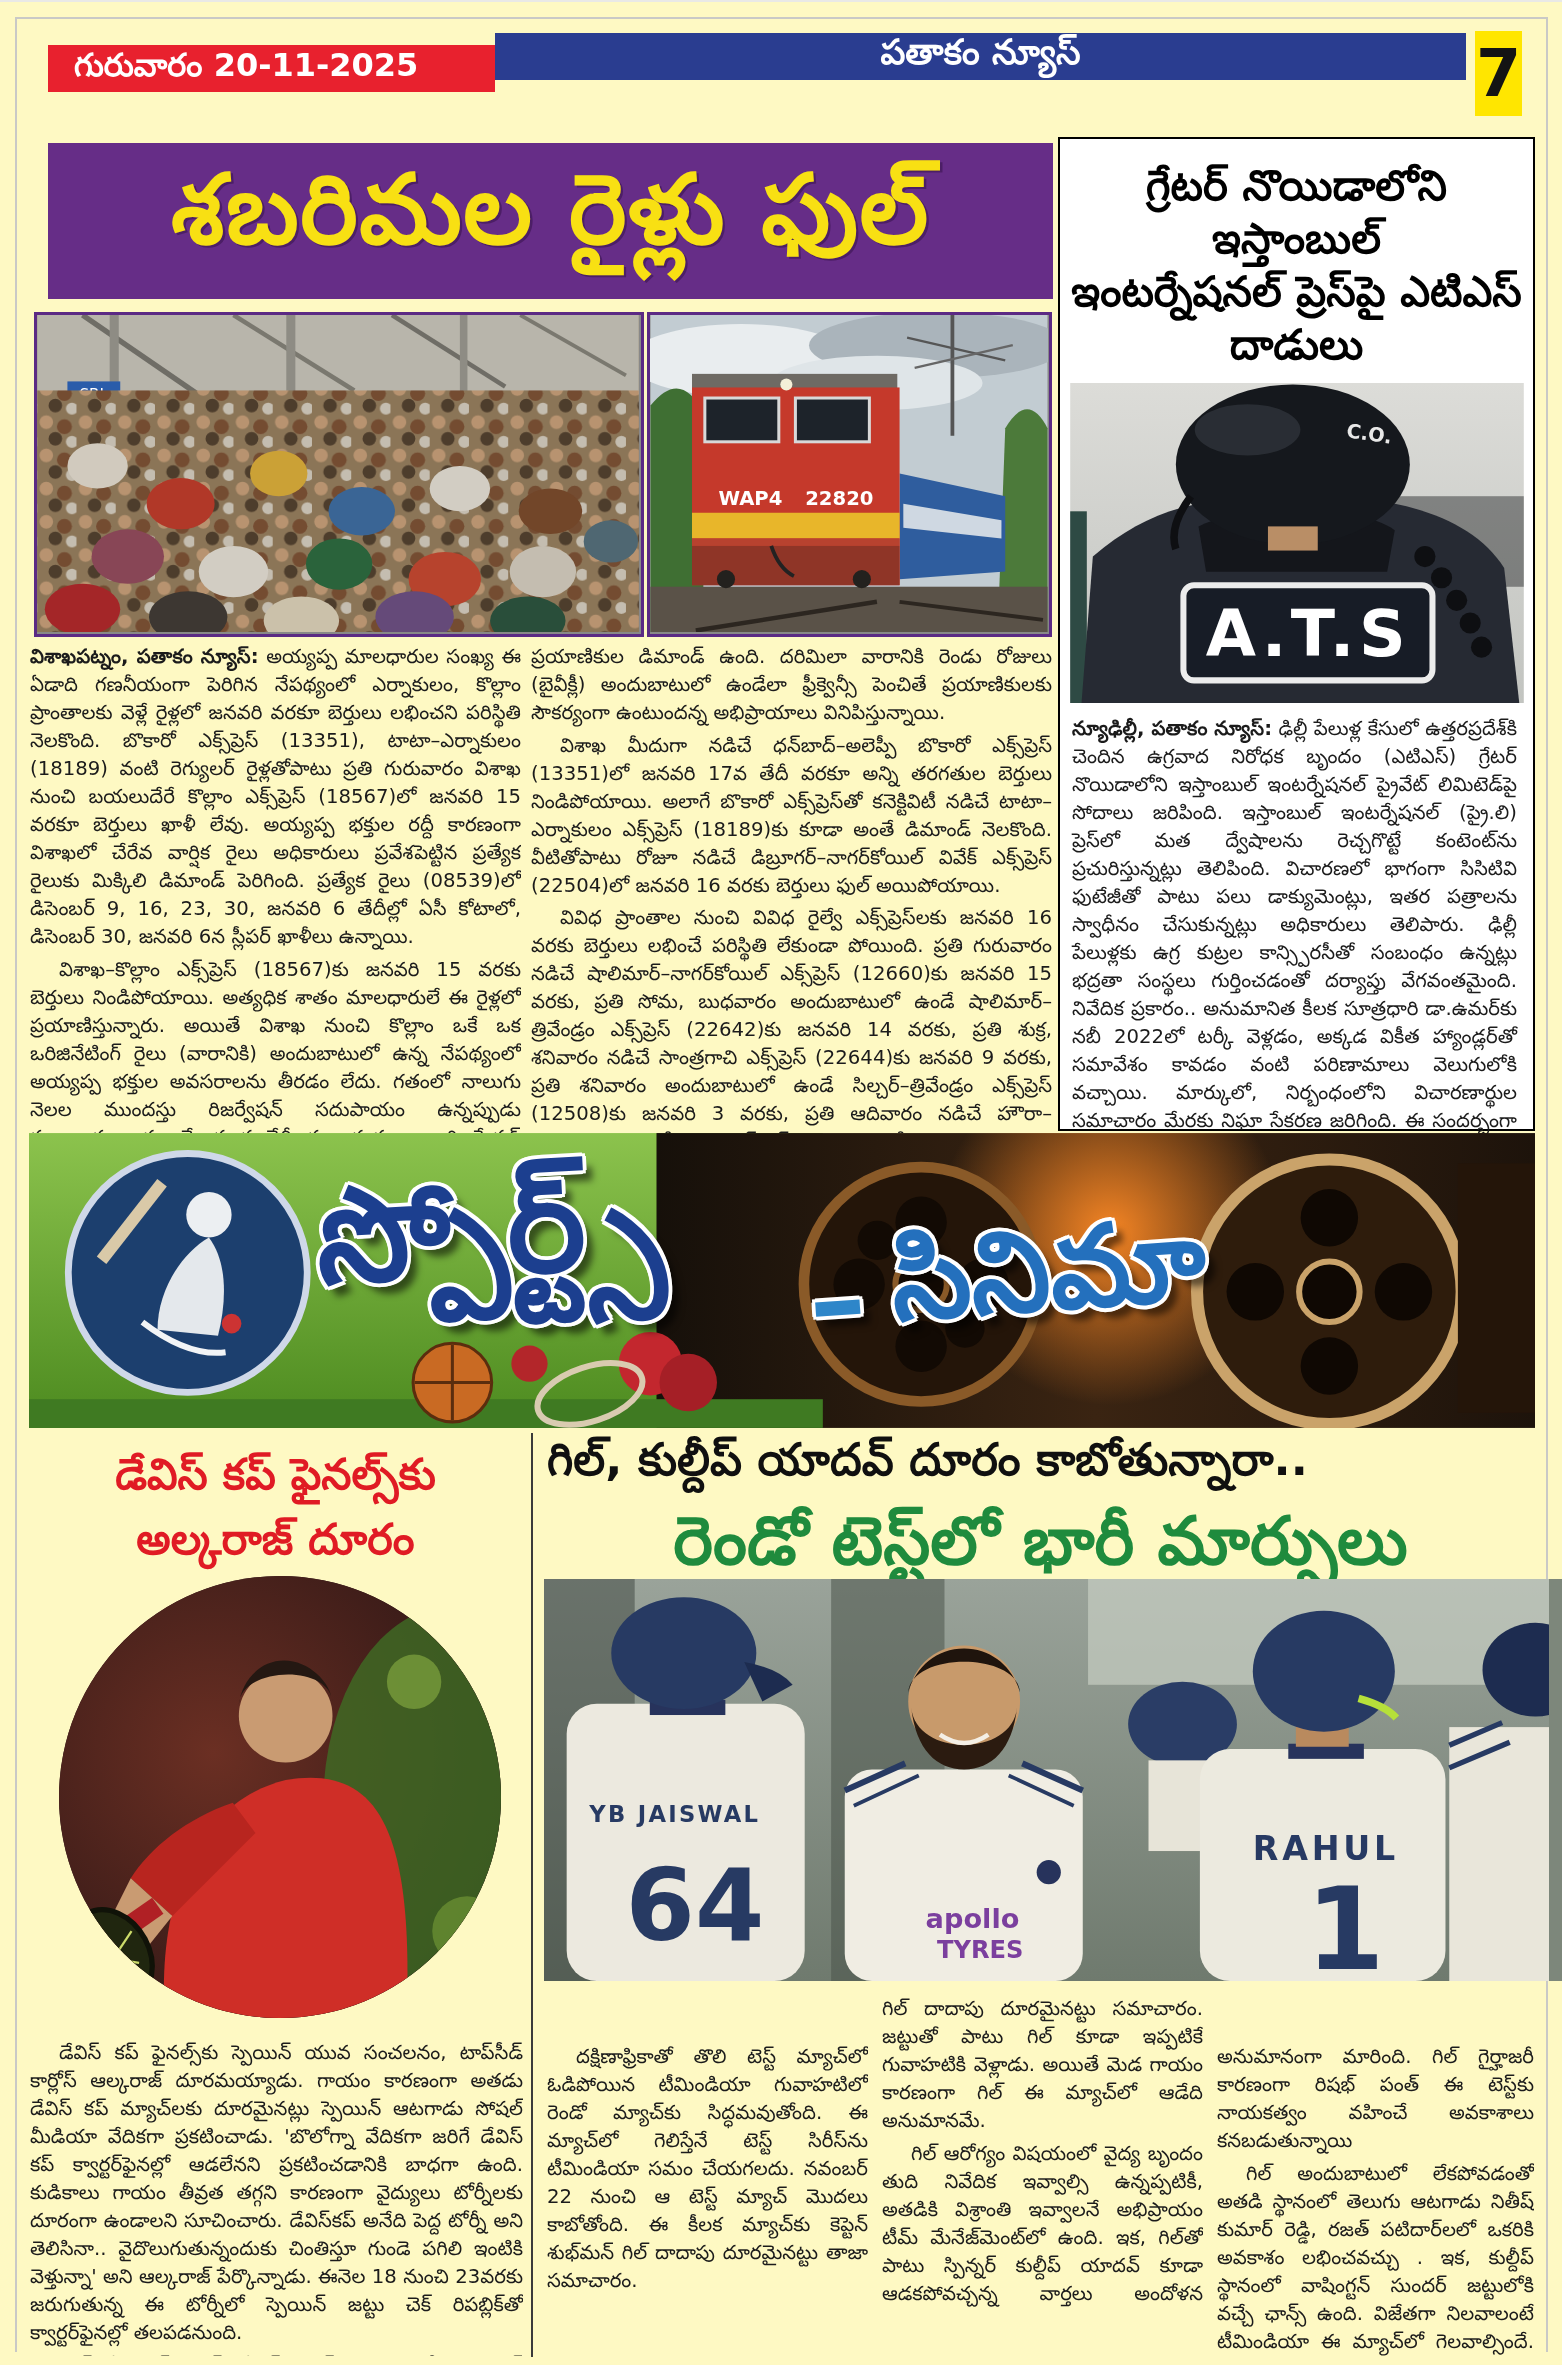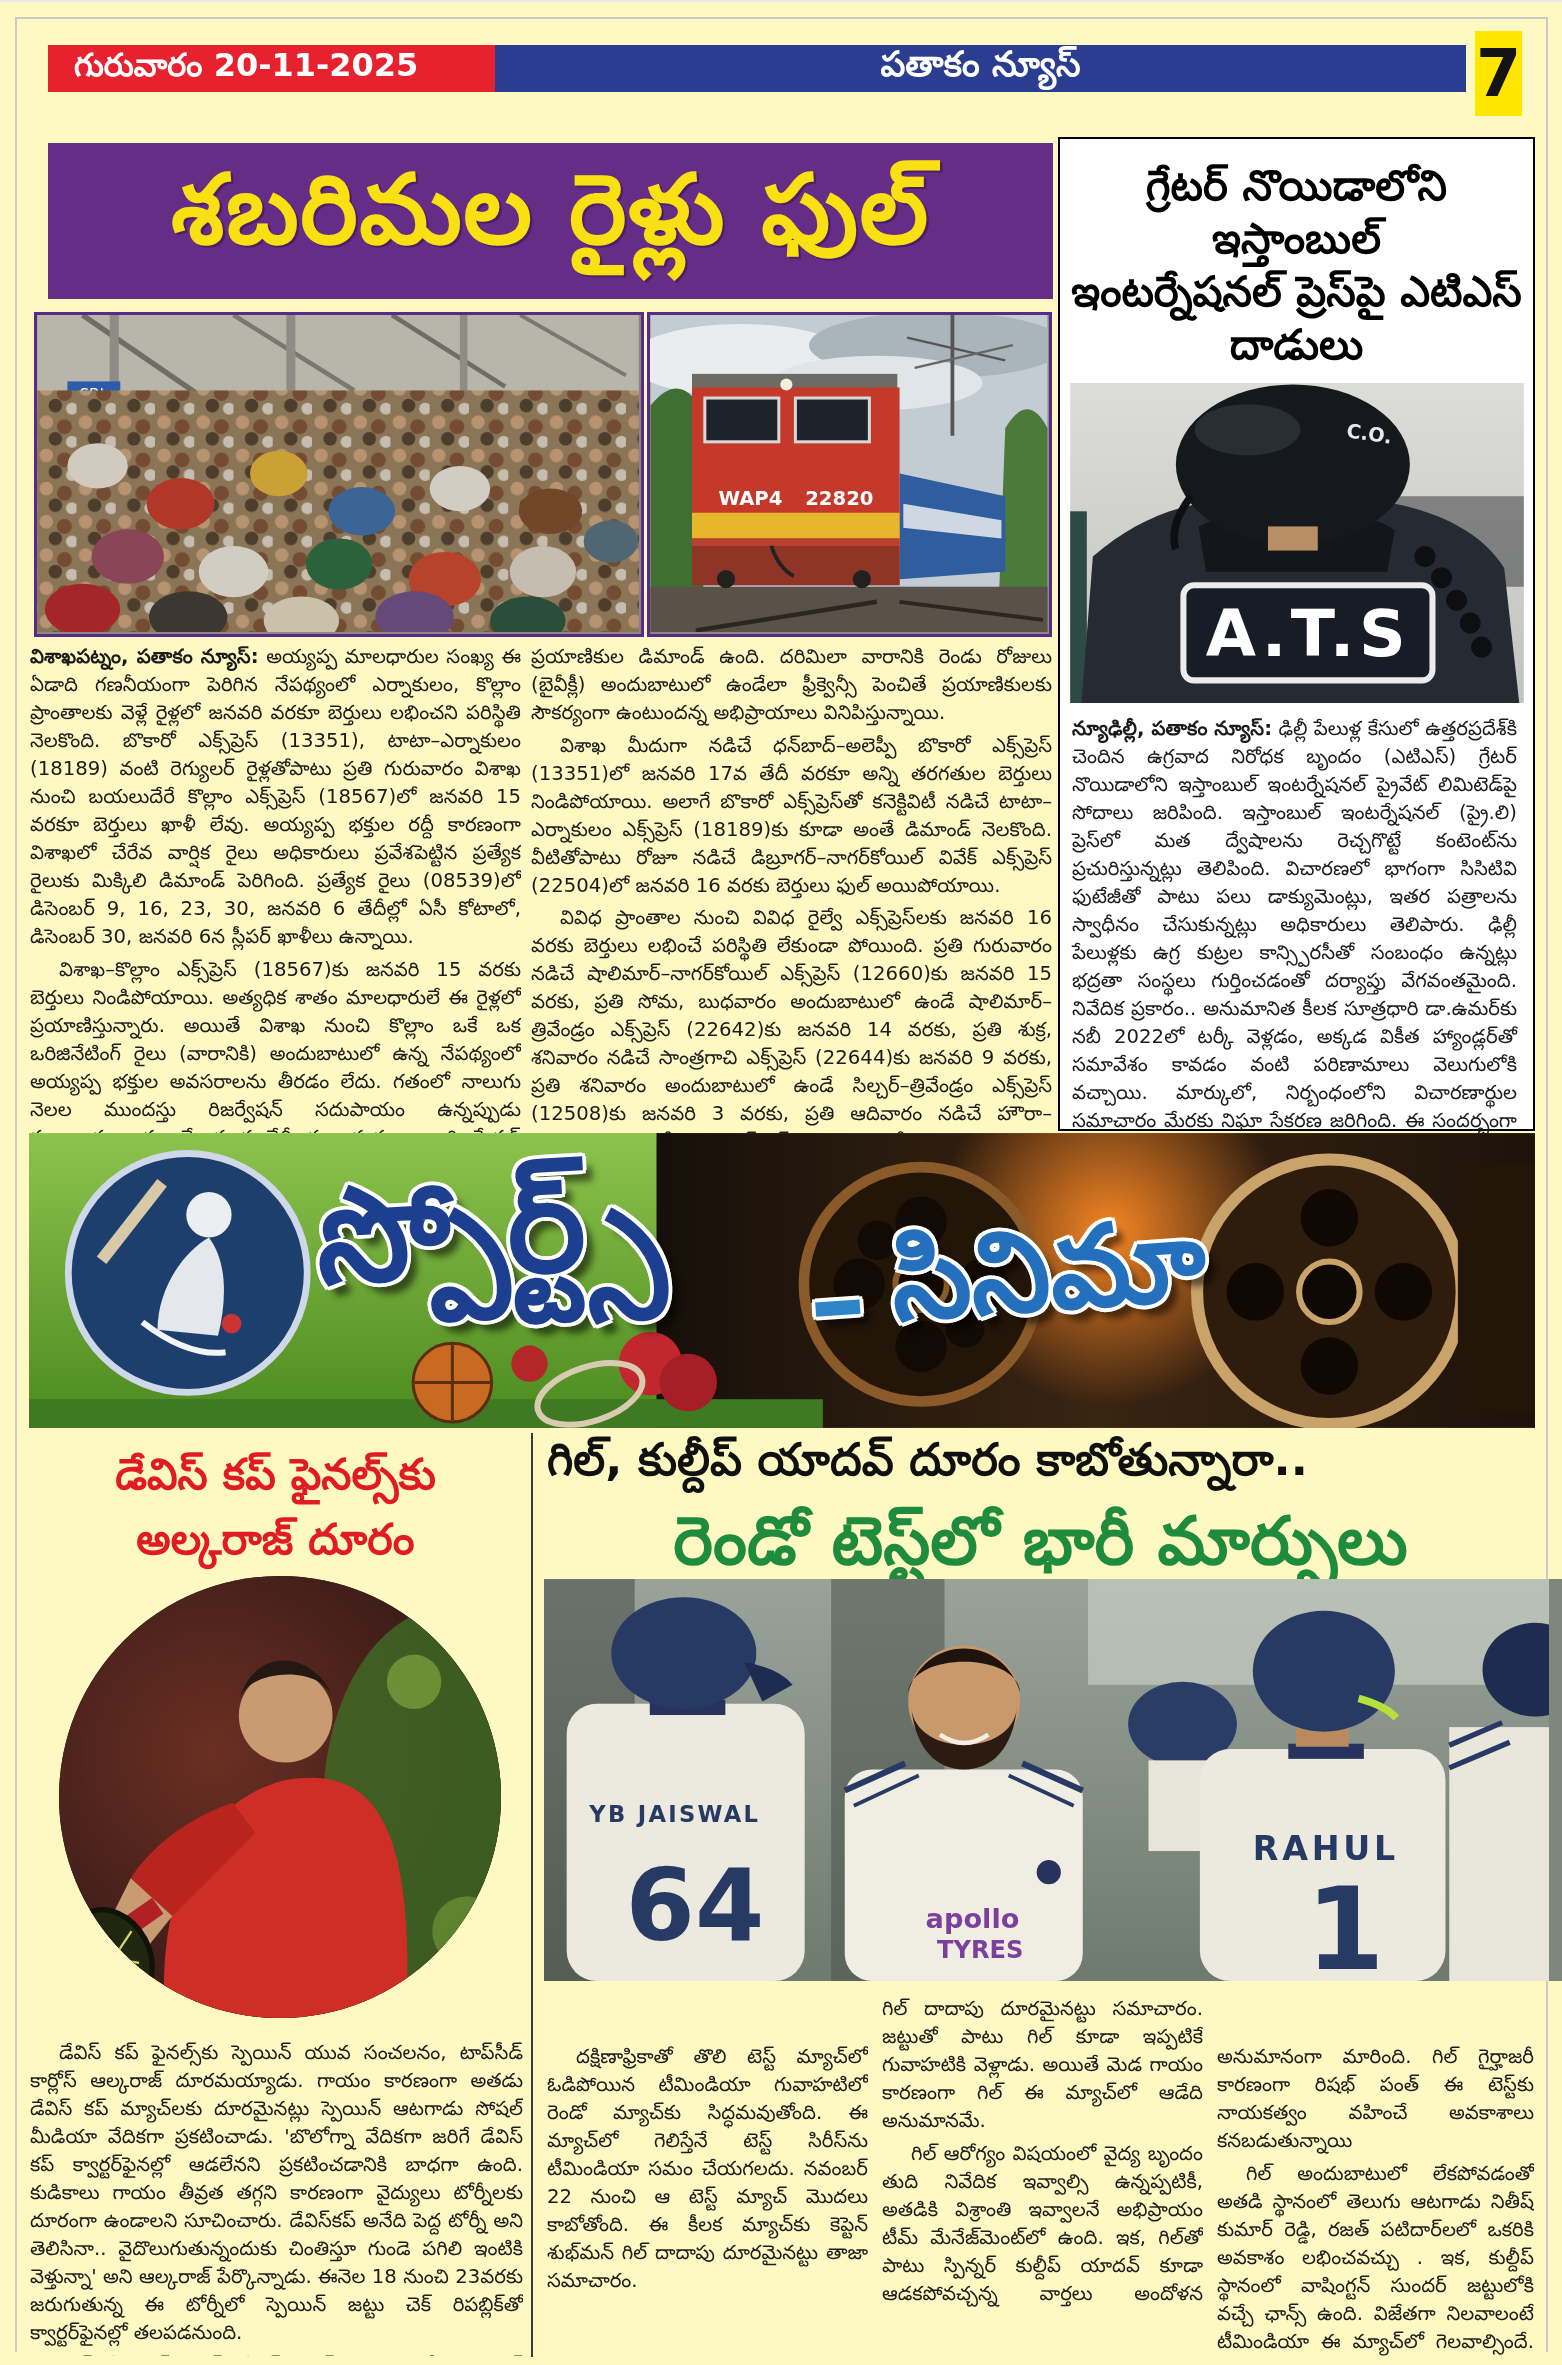--- a/index.html
+++ b/index.html
@@ -3,21 +3,21 @@
 <meta charset="utf-8">
 <style>
   html,body{margin:0;padding:0;background:#e9e9e6;}
   #page{position:relative;width:1562px;height:2366px;background:#fef9c3;margin:2px auto;overflow:hidden;
         font-family:"DejaVu Sans",sans-serif;}
   .abs{position:absolute;}
   .frame-line{background:#c9c9c6;}
   
   .h-red{left:48px;top:43px;width:447px;height:47px;background:#e8212e;color:#fff;
          font-size:32px;font-weight:bold;display:flex;align-items:center;padding-left:26px;box-sizing:border-box;}
-  .h-blue{left:495px;top:43px;width:971px;height:47px;background:#2a3d90;color:#fff;
+  .h-blue{left:495px;top:31px;width:971px;height:47px;background:#2a3d90;color:#fff;
           font-size:35px;font-weight:bold;display:flex;align-items:center;justify-content:center;}
   .h-yellow{left:1475px;top:29px;width:47px;height:85px;background:#ffe600;color:#141414;
             font-size:65px;font-weight:bold;display:flex;align-items:center;justify-content:center;}
   
   .lead-banner{left:48px;top:141px;width:1005px;height:156px;background:#662d87;display:flex;
                align-items:center;justify-content:center;}
   .lead-banner span{color:#f8e013;font-size:97px;font-weight:bold;letter-spacing:1.5px;text-shadow:2.3px 2.3px 0 #4c1e66;}
   .photo{border:3.8px solid #5b2a84;box-sizing:border-box;background:#888;overflow:hidden;}
   .bodytext{font-size:19.7px;line-height:28px;text-align:justify;color:#1b1b1b;margin:0 0 4.5px 0;}
   .para{text-indent:29px;}

